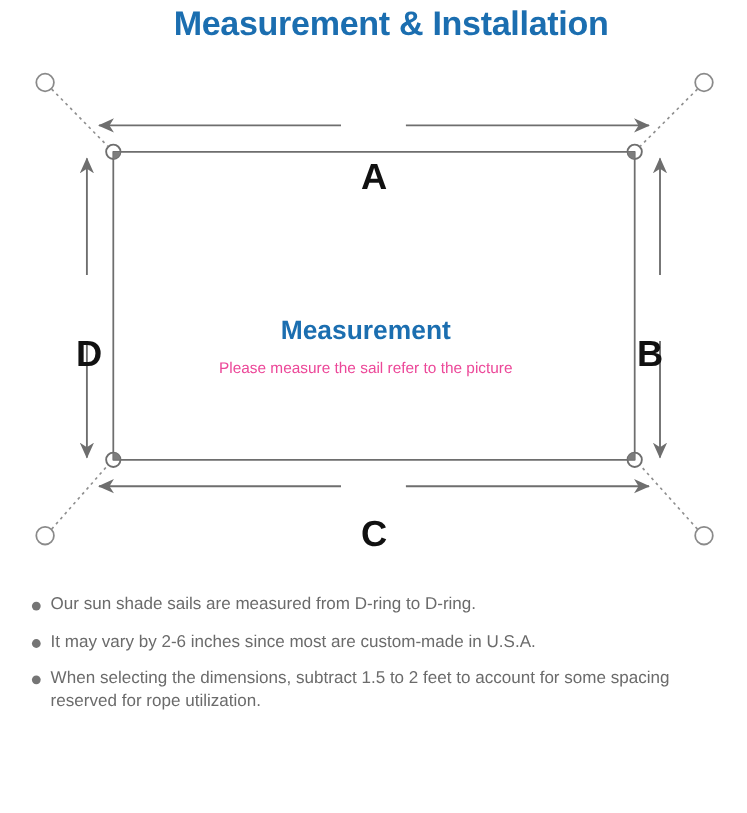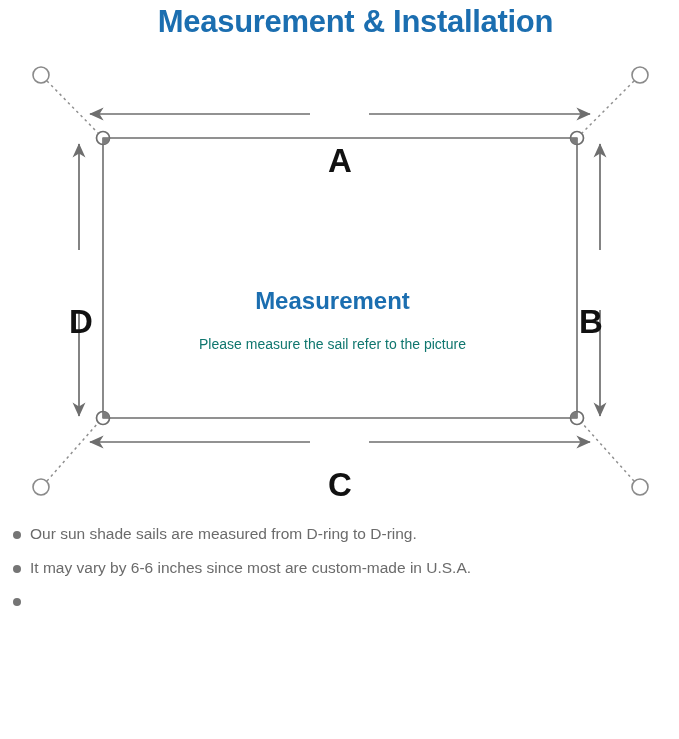--- a/index.html
+++ b/index.html
@@ -67,35 +67,35 @@
     width: 459px;
     text-align: center;
   }
   #measure-heading {
     font-size: 24px;
     font-weight: bold;
     color: #1b6eb0;
     line-height: 1.1;
   }
   #measure-sub {
-    margin-top: 22px;
+    margin-top: 12px;
     font-size: 14px;
     font-weight: normal;
-    color: #0f766e;
+    color: #ec4899;
     line-height: 1.2;
   }
 
   
   #notes {
     position: absolute;
     left: 0;
     top: 524px;
     width: 612px;
     padding: 0;
-    margin: 0;
+    margin: 16px;
     list-style: none;
   }
   .note-item {
     position: relative;
     padding-left: 30px;
     padding-right: 6px;
     margin-bottom: 13px;
     font-size: 15.5px;
     line-height: 1.33;
     color: #6b6b6b;
@@ -189,18 +189,19 @@
   </div>
 </div>
 
 <ul id="notes">
   <li class="note-item">
     <span class="note-bullet"></span>
     <span>Our sun shade sails are measured from D-ring to D-ring.</span>
   </li>
   <li class="note-item">
     <span class="note-bullet"></span>
-    <span>It may vary by 6-6 inches since most are custom-made in U.S.A.</span>
+    <span>It may vary by 2-6 inches since most are custom-made in U.S.A.</span>
   </li>
   <li class="note-item">
     <span class="note-bullet"></span>
+    <span>When selecting the dimensions, subtract 1.5 to 2 feet to account for some spacing reserved for rope utilization.</span>
   </li>
 </ul>
 
 </body></html>

